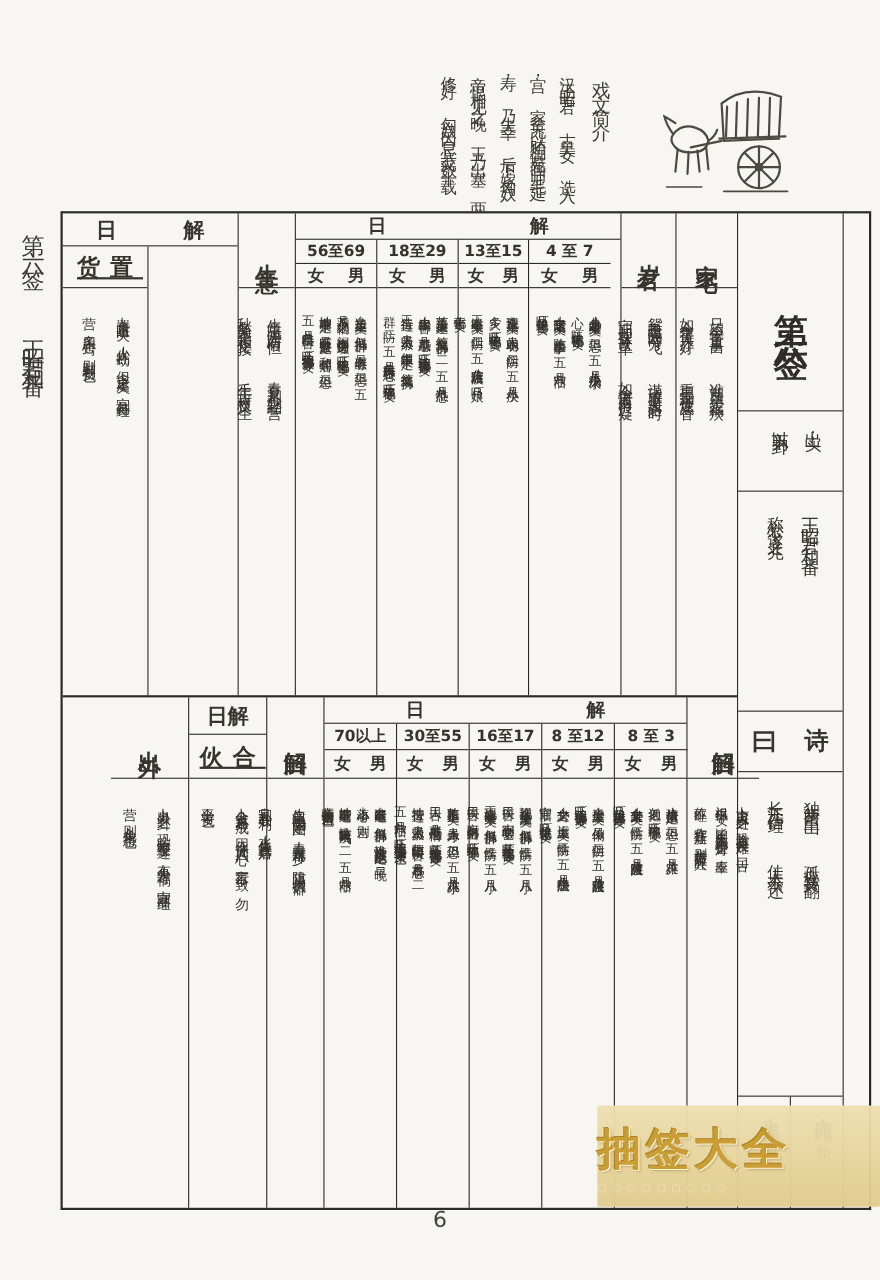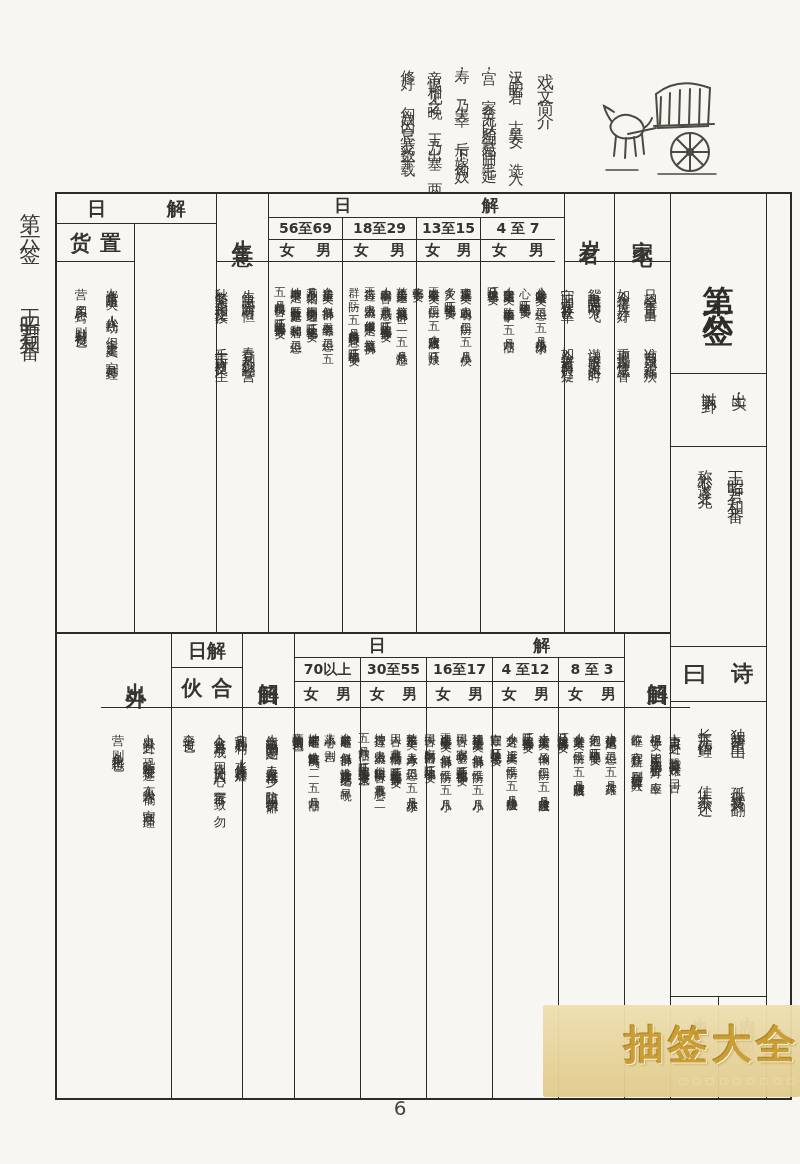--- a/index.html
+++ b/index.html
@@ -33,21 +33,21 @@
   .col { border-right:1.5px solid #2b2b28; display:flex; flex-direction:column; }
   .sign-col { width:96px; display:flex; flex-direction:column; border-left:0.5px solid #2b2b28; }
   .blank-strip { flex:1; border-left:1.5px solid #2b2b28; }
 
   
   .span-hdr { height:30px; border-bottom:1.5px solid #2b2b28; display:flex;
     align-items:center; justify-content:space-around; font-size:19px; font-weight:600; }
   .span-hdr.slim { height:24px; font-size:17px; }
   .hword { height:38px; border-bottom:1.5px solid #2b2b28; display:flex;
     align-items:center; justify-content:center; font-size:21px; letter-spacing:9px;
-    text-indent:9px; font-weight:600; }
+    text-indent:9px; font-weight:600;text-decoration:underline; }
   .hvert { height:68px; border-bottom:1.5px solid #2b2b28; display:flex;
     align-items:center; justify-content:center; }
   .hvert span { writing-mode:vertical-rl; text-orientation:upright;
     font-size:21px; letter-spacing:5px; font-weight:600; }
   .hvert.tall { height:74px; }
   .age-lbl { height:22px; border-bottom:1.5px solid #2b2b28; display:flex;
     align-items:center; justify-content:center; font-size:14px; font-weight:700; }
   .gender { height:22px; border-bottom:1.5px solid #2b2b28; display:flex;
     align-items:center; justify-content:space-around; font-size:15px; font-weight:600; }
   .grp-body { flex:1; display:flex; }
@@ -84,21 +84,21 @@
   .sc-bottom .half { flex:1; writing-mode:vertical-rl; text-orientation:upright;
     padding:6px 6px 0 0; }
   .sc-bottom .half.rgt { border-left:1.5px solid #2b2b28; }
   .sc-bottom b { font-size:17px; letter-spacing:3px; }
   .sc-bottom i { font-style:normal; font-size:14px; letter-spacing:2px; }
 
   
   .watermark { position:absolute; left:543px; top:1005px; width:257px; height:92px;
     background:linear-gradient(180deg,#eedfb2 0%,#e7d49c 55%,#e2cc8e 100%);
     opacity:0.96; z-index:6; border-radius:2px;
-    display:flex; flex-direction:column; align-items:flex-end; justify-content:center; }
+    display:flex; flex-direction:column; align-items:flex-start; justify-content:center; }
   .watermark .wm-main { font-size:40px; font-weight:700; letter-spacing:4px; color:#c99b2d;
     text-shadow:1px 1px 0 #fdf4d8, -1px -1px 0 #a97f1f, 2px 2px 2px rgba(130,95,20,.35); }
   .watermark .wm-sub { margin-top:4px; font-size:9px; letter-spacing:5px; color:#fff;
     opacity:.35; }
 
   .page-num { position:absolute; left:0; right:0; top:1096px; text-align:center;
     font-size:20px; color:#44433d; }
 </style>
 </head>
 <body>
@@ -332,21 +332,21 @@
               </div>
               <div class="cell c4">
                 <div>祥造现年运度未美　似鸟拆群　惟防二　五　八月小</div>
                 <div>疾口舌　宜耐心学艺　并吓天地化吉保平安</div>
                 <div>玉造现年时令未美　似鸟拆群　惟防二　五　八月小</div>
                 <div>疾口舌　夜时勿外出　吓天地保平安</div>
               </div>
             </div>
 
             <div class="subcol brd" style="width:66px">
-              <div class="age-lbl" style="height:24px">4 至12</div>
+              <div class="age-lbl" style="height:24px">8 至12</div>
               <div class="gender" style="height:26px">
                 <span>女</span>
                 <span>男</span>
               </div>
               <div class="cell c4">
                 <div>小童运度未美　虽伶俐　但防二　五　八月灾难波阻</div>
                 <div>吓天地化吉方保平安</div>
                 <div>小女之卦　运度未美　惟防二　五　八月小疾波阻</div>
                 <div>宜守旧　吓月娘化吉平安</div>
               </div>

